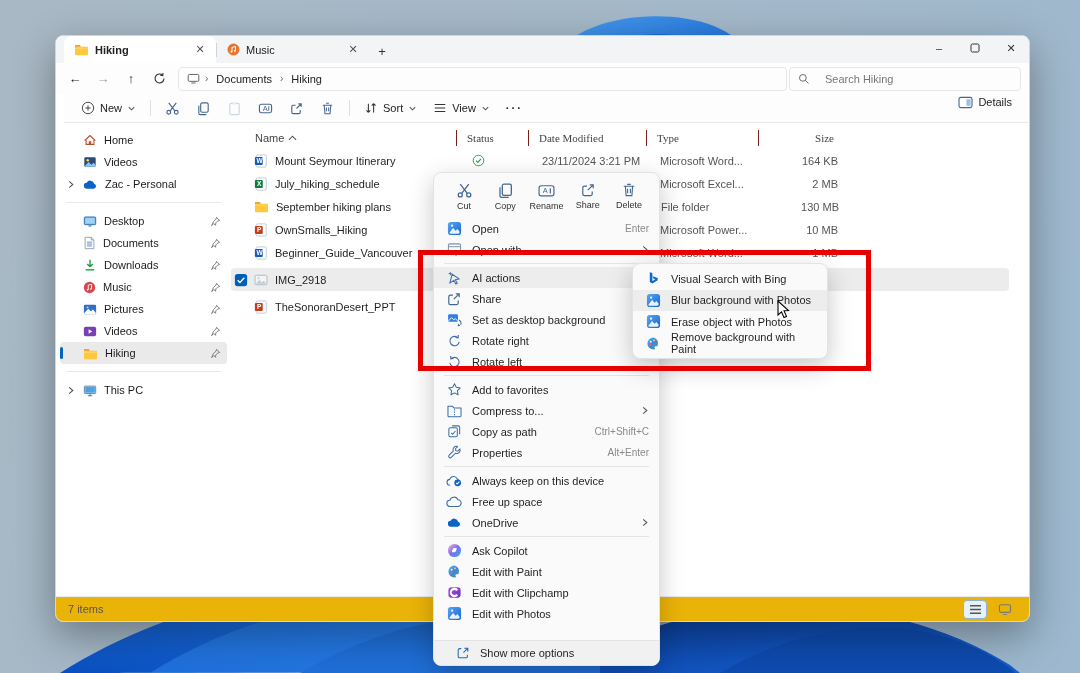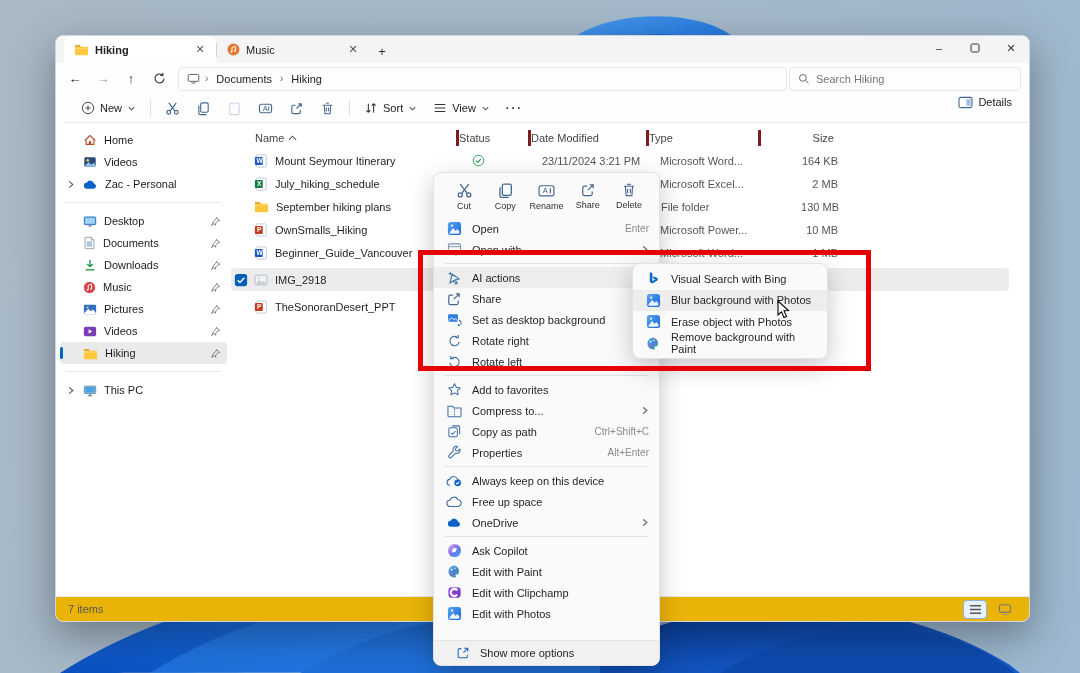--- a/index.html
+++ b/index.html
@@ -21,21 +21,21 @@
   .winbtns { margin-left:auto; display:flex; align-self:flex-start; }
   .winbtn { width:36px; height:24px; display:flex; align-items:center; justify-content:center; color:#333; font-size:11px; }
   .navbar { height:31px; display:flex; align-items:center; gap:2px; padding:0 8px 0 6px; background:#fdfdfe; flex-shrink:0; }
   .navbtn { width:26px; height:24px; display:flex; align-items:center; justify-content:center; font-size:13px; color:#222; border-radius:4px; }
   .navbtn.dim { color:#9aa0a6; }
   .addressbox { flex:1; height:24px; margin-left:4px; background:#fff; border:1px solid #e4e7ea; border-radius:4px;
                 display:flex; align-items:center; gap:5px; padding:0 8px; background:#fdfdfd; }
   .crumb-sep { color:#666; font-size:10px; }
   .crumb { color:#222; padding:1px 3px; border-radius:3px; }
   .searchbox { width:232px; height:24px; background:#fdfdfd; border:1px solid #e4e7ea; border-radius:4px;
-               display:flex; align-items:center; gap:6px; padding:0 8px; }
+               display:flex; align-items:center; gap:15px; padding:0 8px; }
   .searchbox input { border:none; outline:none; background:transparent; font:inherit; color:#333; width:100%; }
   .searchbox input::placeholder { color:#767676; }
   .toolbar { height:29px; display:flex; align-items:center; padding:0 10px; gap:2px; background:#fdfdfe; border-bottom:1px solid #e8eaec; flex-shrink:0;margin-left:8px; }
   .tbtn { display:flex; align-items:center; gap:5px; padding:0 7px; height:24px; border-radius:4px; color:#222; }
   .tbtn .ico { display:flex; }
   .tsep { width:1px; height:16px; background:#dcdfe2; margin:0 5px; }
   .toolbar .spacer { flex:1; }
   .details-btn { display:flex; gap:5px; padding:0 7px; height:24px; color:#222; }
 
   .bodyrow { flex:1; display:flex; min-height:0; }
@@ -46,21 +46,21 @@
   .side-item .nochev { width:4px; }
   .side-item.selected { background:#eaeaea; }
   .side-item.selected::before { content:""; position:absolute; left:0; top:5px; bottom:5px; width:3px; border-radius:2px; background:#0067c0; }
   .side-item .pin { margin-left:auto; display:flex; }
   .side-sep { height:1px; background:#e6e8ea; margin:7px 10px; }
 
   
   .filepane { flex:1; position:relative; padding-top:4px; }
   .cols { display:flex; align-items:center; height:22px; color:#444; }
   .col-name { width:225px; padding-left:24px; display:flex; align-items:center; gap:4px; }
-  .col { border-left:3px solid #7f1d1d; height:16px; display:flex; align-items:center; }
+  .col { border-left:1px solid #7f1d1d; padding-left:10px; height:16px; display:flex; align-items:center;font-family:Liberation Serif, serif; }
   .col-status { width:72px; }
   .col-date { width:118px; }
   .col-type { width:112px; }
   .col-size { width:88px; justify-content:flex-end; padding-right:12px; }
   .frow { display:flex; align-items:center; height:23px; width:778px; border-radius:4px; position:relative; }
   .frow.selected { background:#ececec; }
   .frow .chk { width:14px; height:14px; margin-left:3px; margin-right:6px; visibility:hidden; display:flex; }
   .frow.selected .chk { visibility:visible; }
   .frow .ficon { display:flex; margin-right:7px; }
   .frow .fname { width:185px; color:#1f1f1f; }

